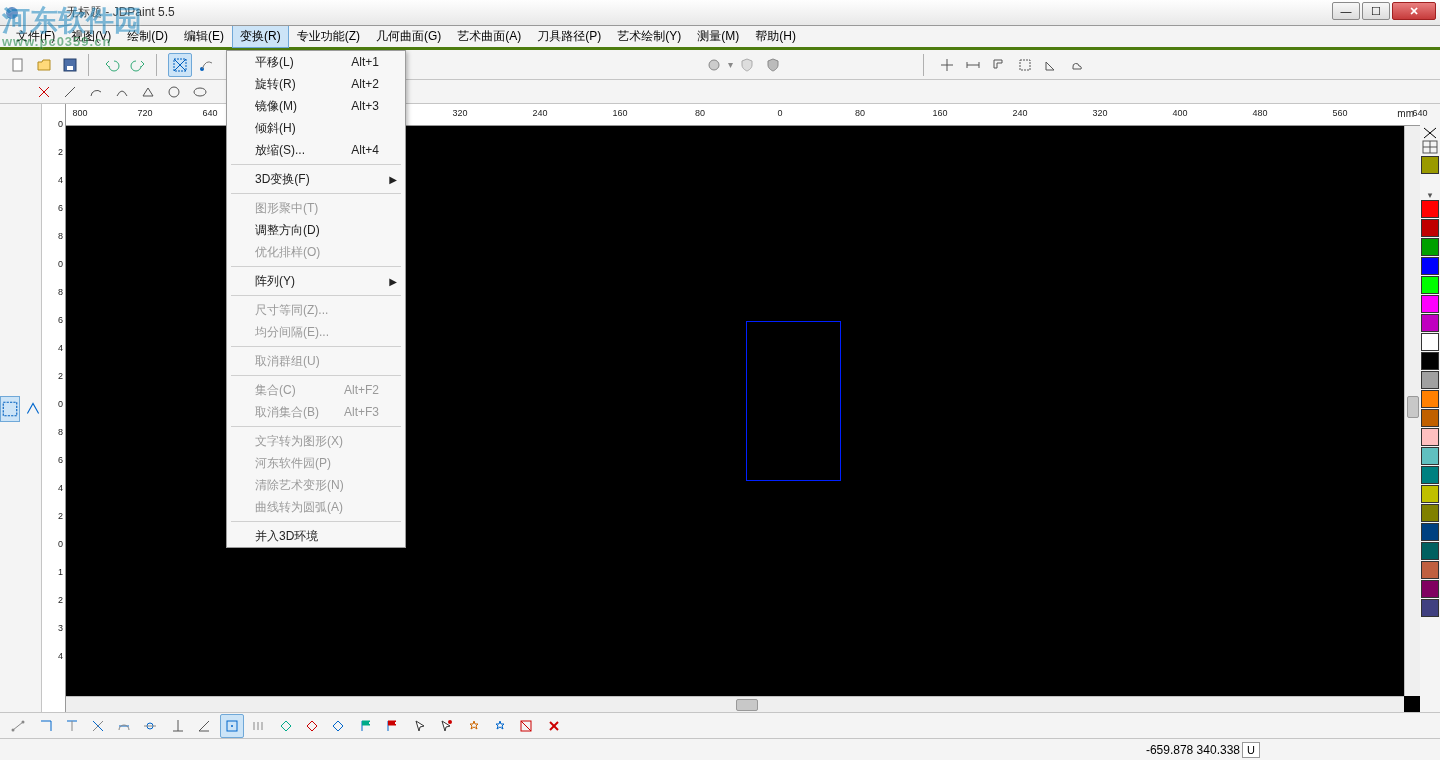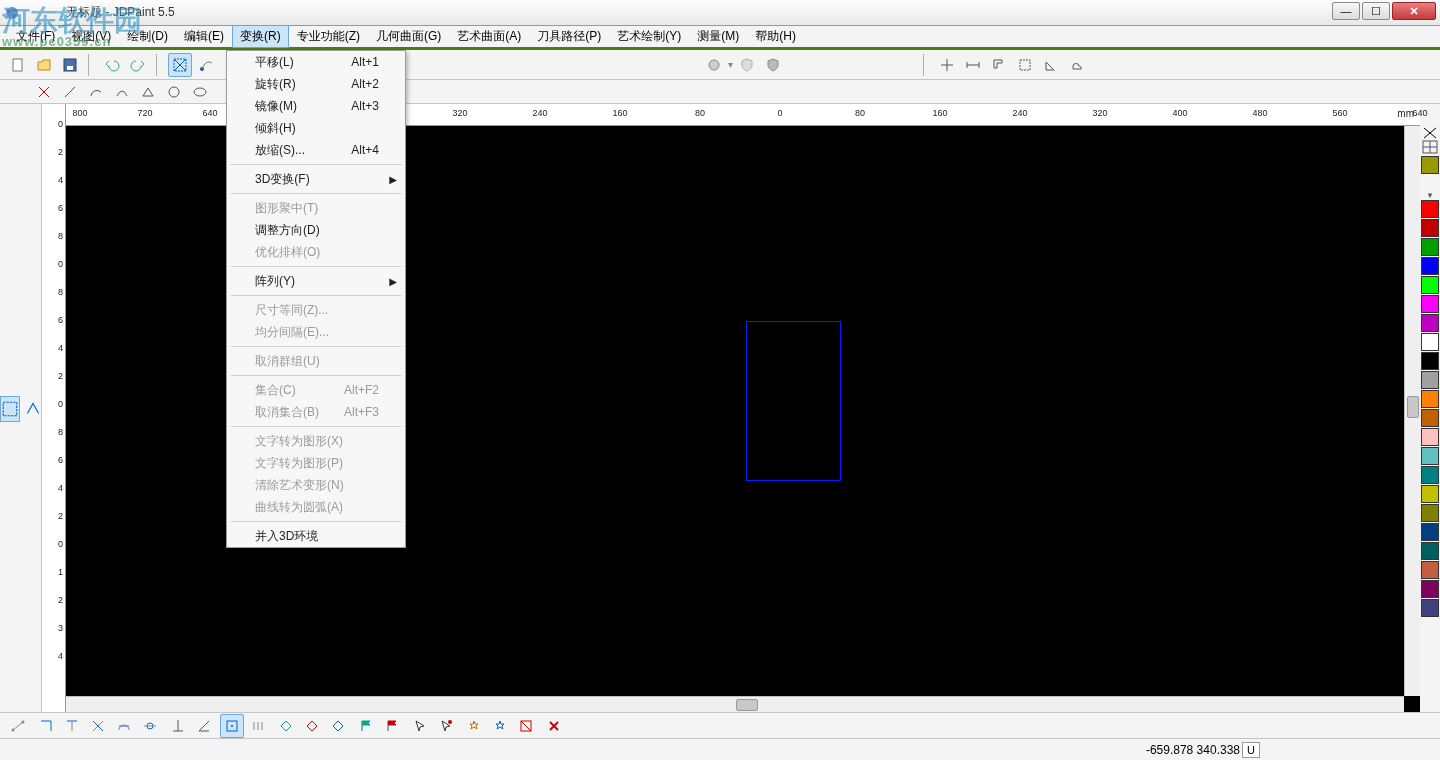--- a/index.html
+++ b/index.html
@@ -499,21 +499,21 @@
     </div>
     <div class="row disabled">
       <span>取消集合(B)</span>
       <span class="sc">Alt+F3</span>
     </div>
     <div class="dsep"></div>
     <div class="row disabled">
       <span>文字转为图形(X)</span>
     </div>
     <div class="row disabled">
-      <span>文字转为图形(P)</span>
+      <span>河东软件园(P)</span>
     </div>
     <div class="row disabled">
       <span>清除艺术变形(N)</span>
     </div>
     <div class="row disabled">
       <span>曲线转为圆弧(A)</span>
     </div>
     <div class="dsep"></div>
     <div class="row">
       <span>并入3D环境</span>

